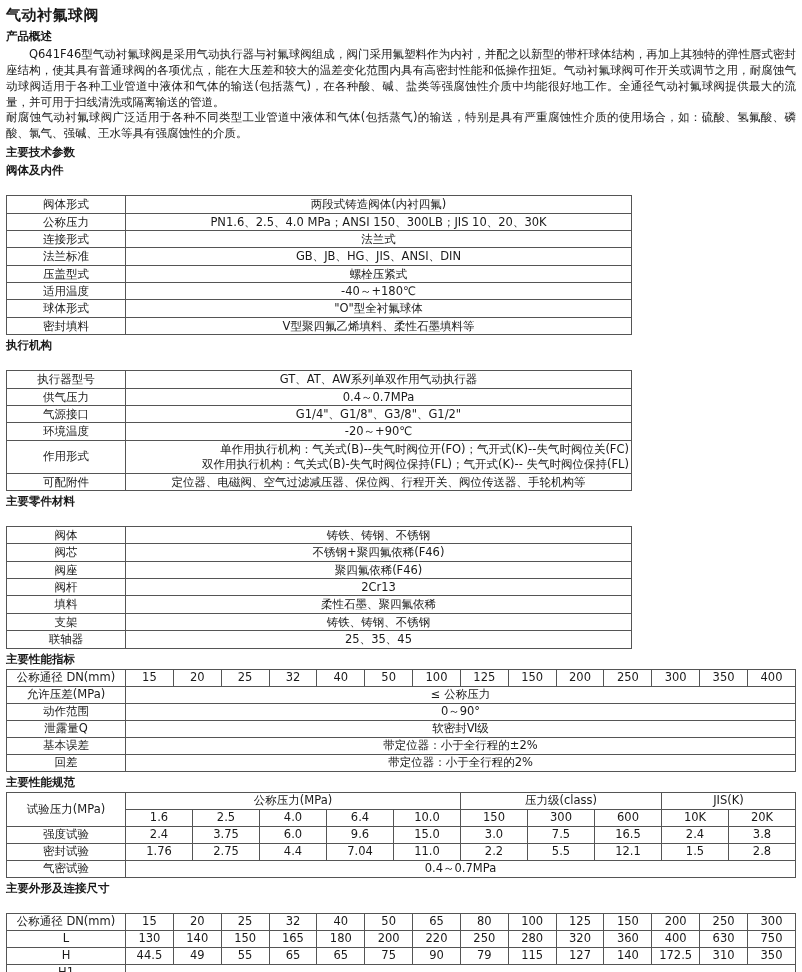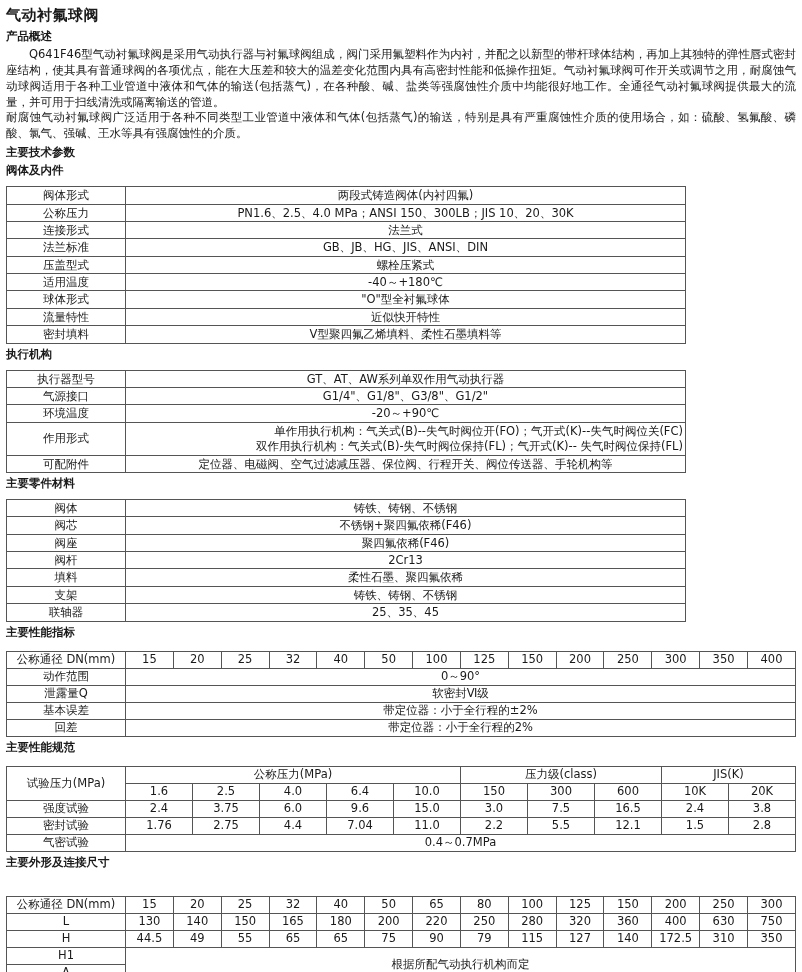--- a/index.html
+++ b/index.html
@@ -41,22 +41,22 @@
     font-size: 11.5px;
     line-height: 1.38;
     margin: 0 0 0 0;
     text-align: justify;
     text-justify: inter-character;
   }
   .body-text.indent { text-indent: 2em; }
 
   table.spec {
     border-collapse: collapse;
-    width: 680px;
-    margin: 8px 0 2px 0;
+    width: 626px;
+    margin: 17px 0 2px 0;
     table-layout: fixed;
   }
   table.spec td, table.spec th {
     border: 1px solid #555555;
     font-size: 11.5px;
     font-weight: normal;
     text-align: center;
     vertical-align: middle;
     padding: 1px 2px;
     height: 17px;
@@ -67,21 +67,21 @@
   table.spec .lbl {
     width: 119px;
   }
   table.spec td.multiline {
     white-space: normal;
     line-height: 1.3;
     padding: 1px 2px;
   }
   .ml-line { display: block; text-align: right; }
 
-  table.grid { border-collapse: collapse; width: 790px; table-layout: fixed; margin: 11px 0 2px 0; }
+  table.grid { border-collapse: collapse; width: 790px; table-layout: fixed; margin: 2px 0 2px 0; }
   table.grid td {
     border: 1px solid #555555;
     font-size: 11.5px;
     text-align: center;
     vertical-align: middle;
     height: 17px;
     padding: 0 1px;
     line-height: 1.25;
     white-space: nowrap;
   }
@@ -125,37 +125,37 @@
     </tr>
     <tr>
       <td class="lbl">适用温度</td>
       <td>-40～+180℃</td>
     </tr>
     <tr>
       <td class="lbl">球体形式</td>
       <td>"O"型全衬氟球体</td>
     </tr>
     <tr>
-      <td class="lbl">流量特性</td>
-      <td>近似快开特性</td>
-    </tr>
-    <tr>
       <td class="lbl">密封填料</td>
       <td>V型聚四氟乙烯填料、柔性石墨填料等</td>
     </tr>
   </tbody>
 </table>
 
 <h3 class="section-head">执行机构</h3>
 
 <table class="spec">
   <tbody>
     <tr>
       <td class="lbl">执行器型号</td>
       <td>GT、AT、AW系列单双作用气动执行器</td>
+    </tr>
+    <tr>
+      <td class="lbl">供气压力</td>
+      <td>0.4～0.7MPa</td>
     </tr>
     <tr>
       <td class="lbl">气源接口</td>
       <td>G1/4"、G1/8"、G3/8"、G1/2"</td>
     </tr>
     <tr>
       <td class="lbl">环境温度</td>
       <td>-20～+90℃</td>
     </tr>
     <tr>
@@ -222,20 +222,24 @@
         <td>100</td>
         <td>125</td>
         <td>150</td>
         <td>200</td>
         <td>250</td>
         <td>300</td>
         <td>350</td>
         <td>400</td>
       </tr>
       <tr>
+        <td class="lbl">允许压差(MPa)</td>
+        <td colspan="14">≤ 公称压力</td>
+      </tr>
+      <tr>
         <td class="lbl">动作范围</td>
         <td colspan="14">0～90°</td>
       </tr>
       <tr>
         <td class="lbl">泄露量Q</td>
         <td colspan="14">软密封Ⅵ级</td>
       </tr>
       <tr>
         <td class="lbl">基本误差</td>
         <td colspan="14">带定位器：小于全行程的±2%</td>

